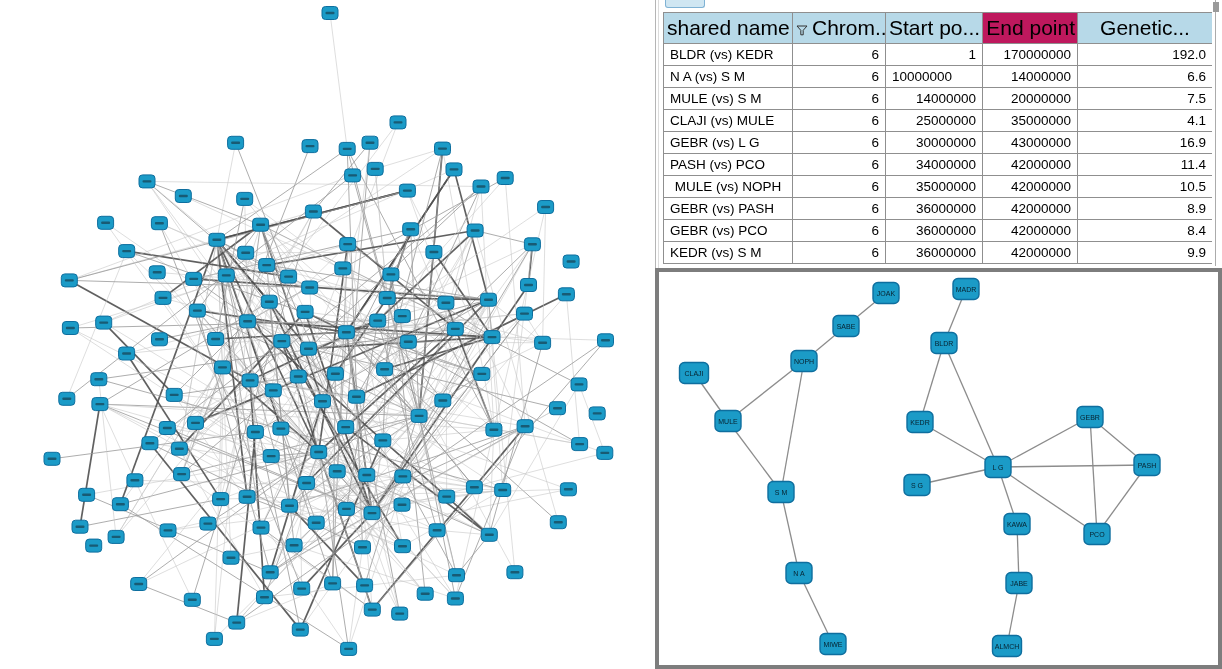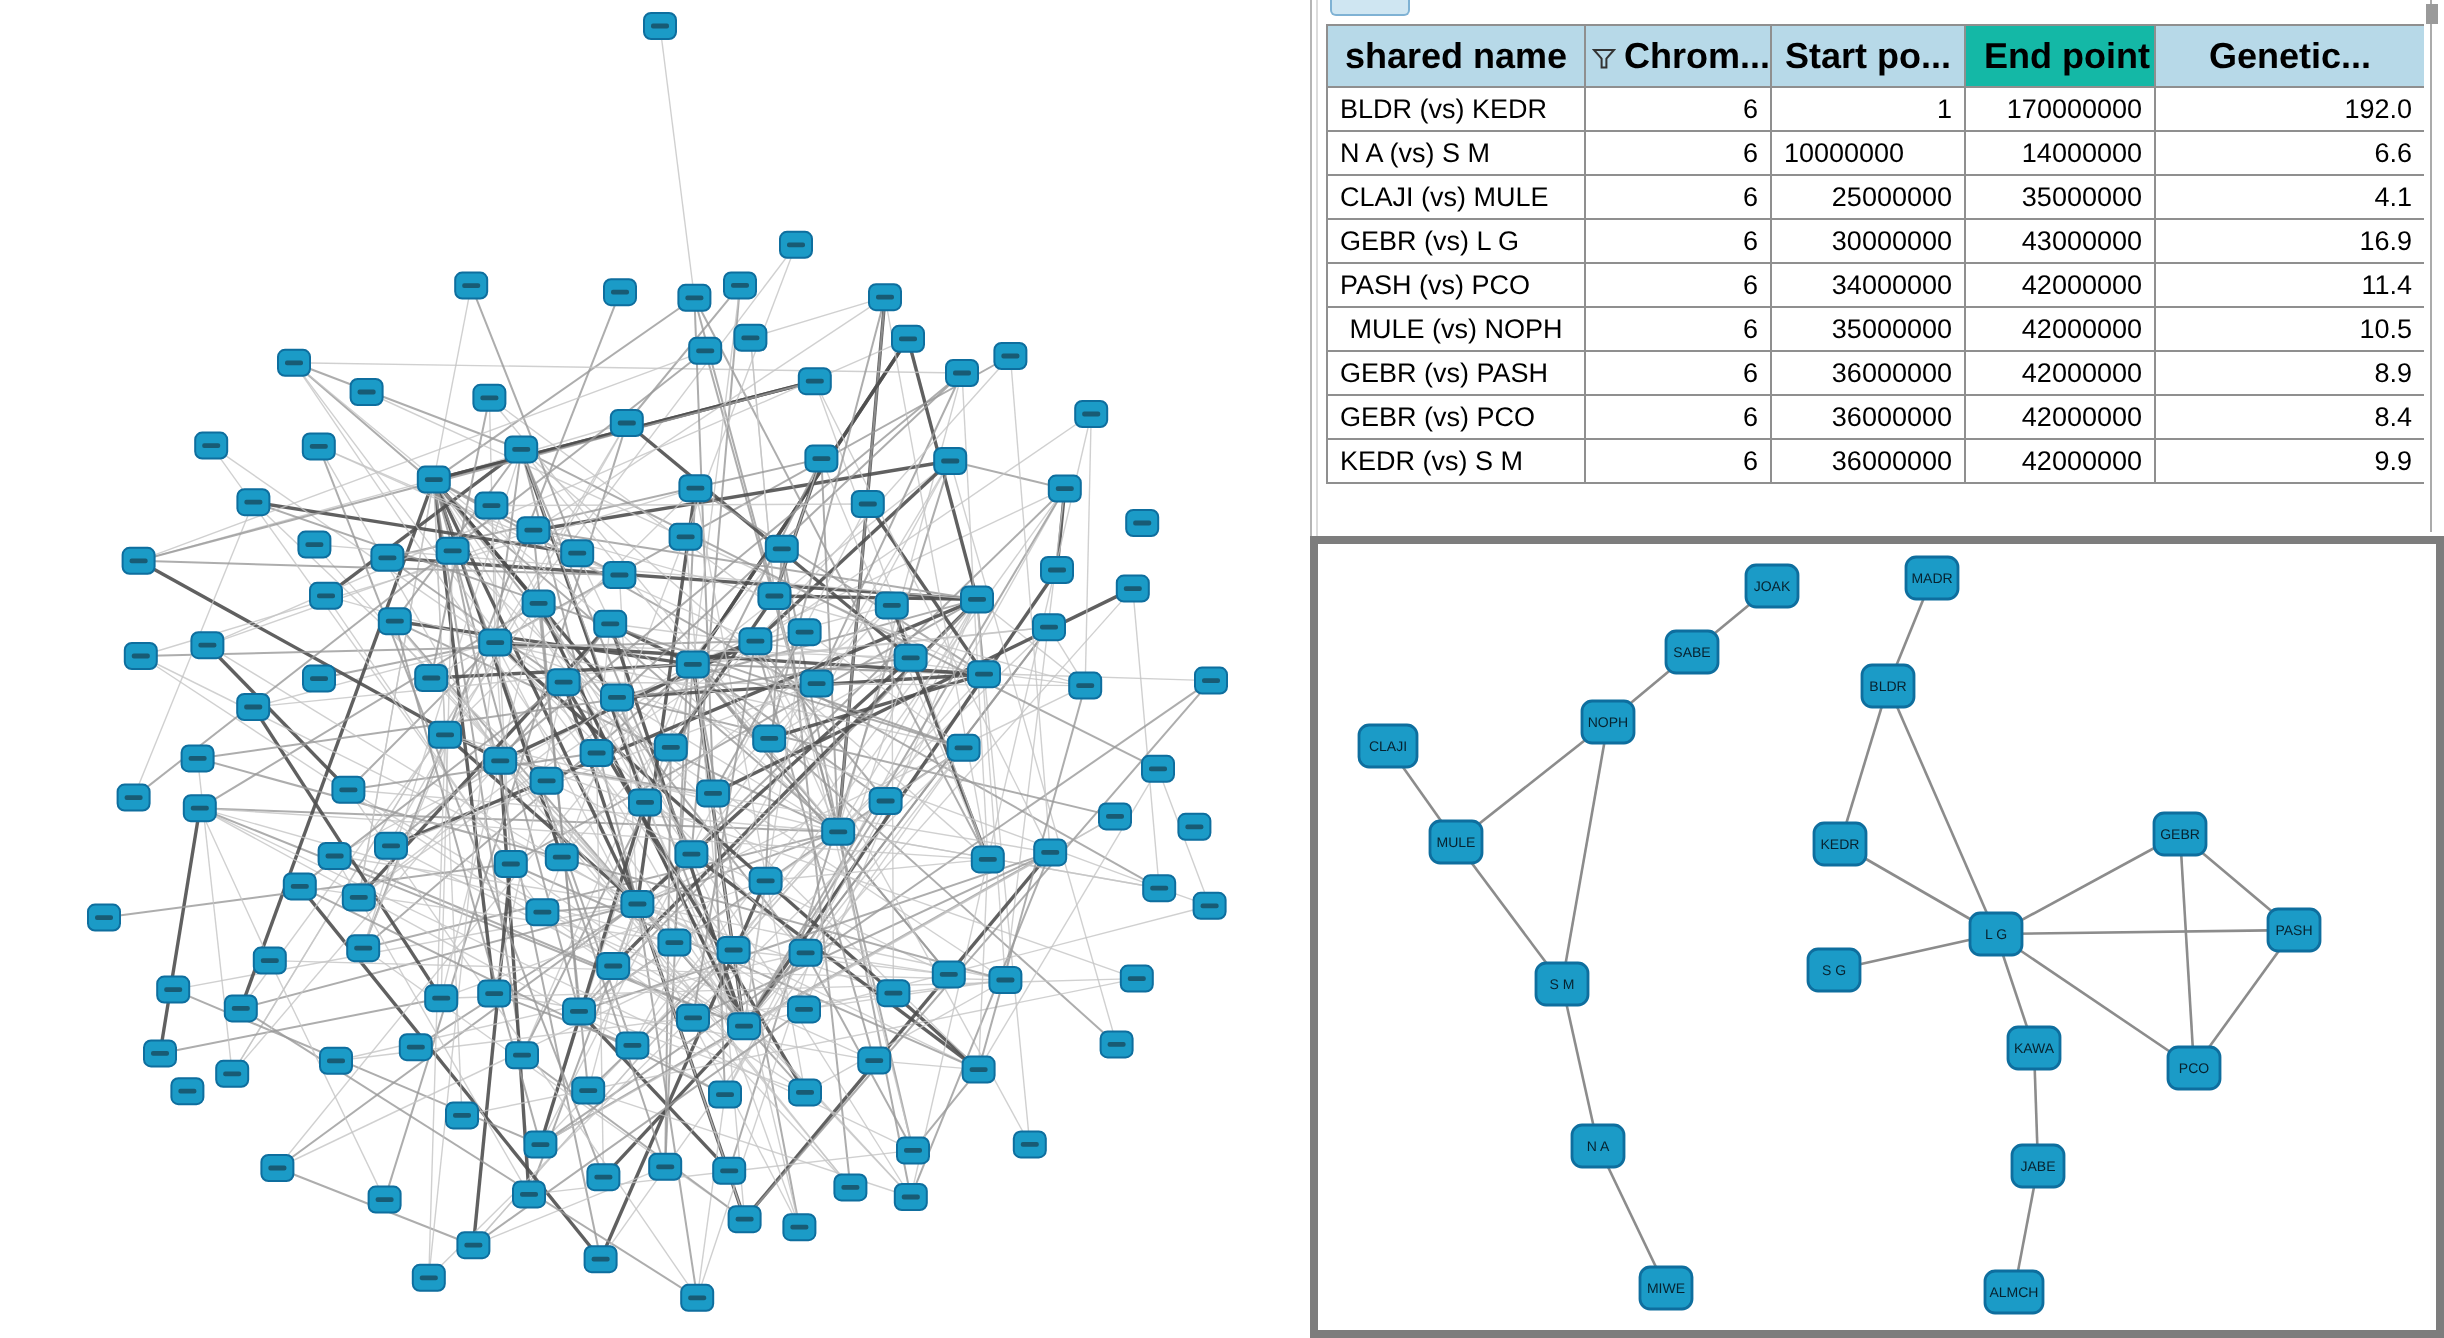--- a/index.html
+++ b/index.html
@@ -11,21 +11,21 @@
   .overview-svg{position:absolute;left:0;top:0;}
   .window-edge{position:absolute;top:0;height:669px;width:1px;}
   .edge-b{left:658px;background:#dcdcdc;}
   .edge-c{left:653px;background:#b5b5b5;}
   .table-top-strip{position:absolute;left:663px;top:0;width:549px;height:12px;background:#ffffff;}
   .tab-fragment{position:absolute;left:2px;top:0;width:38px;height:7px;background:#cfe6f2;
     border:1px solid #7fb2d4;border-top:none;border-radius:0 0 3px 3px;}
   .table-panel{position:absolute;left:663px;top:12px;}
   table.edge-table{border-collapse:collapse;table-layout:fixed;width:549px;background:#fff;}
   table.edge-table th{
-    height:30px;border:1px solid #8f8f8f;font-size:18px;font-weight:700;color:#000;
+    height:30px;border:1px solid #8f8f8f;font-size:21px;font-weight:400;color:#000;
     text-align:center;padding:0 3px;overflow:hidden;white-space:nowrap;margin-left:24px;
   }
   table.edge-table td{
     height:21px;border:1px solid #8f8f8f;font-size:13.5px;color:#000;
     padding:0 6px;overflow:hidden;white-space:nowrap;background:#fff;
   }
   .filter-icon{display:inline-block;vertical-align:-1px;margin-right:4px;}
   .scroll-strip{position:absolute;left:1212px;top:0;width:10px;height:266px;background:#fff;}
   .scroll-line{position:absolute;left:3px;top:0;width:1px;height:266px;background:#ababab;}
   .scroll-thumb{position:absolute;left:1px;top:2px;width:6px;height:10px;background:#9a9a9a;}
@@ -1062,38 +1062,45 @@
         <col style="width: 95px;">
         <col style="width: 135px;">
       </colgroup>
     <thead>
         <tr id="table-head-row">
           <th style="background: rgb(183, 217, 232);"><span>shared name</span></th>
           <th style="background: rgb(183, 217, 232);"><span class="filter-icon"><svg width="12" height="11" viewBox="0 0 12 11">
                 <path d="M1 1 H11 L7.2 5.3 V9.8 H4.8 V5.3 Z" fill="none" stroke="#333" stroke-width="1"></path>
               </svg></span><span>Chrom...</span></th>
           <th style="background: rgb(183, 217, 232);"><span>Start po...</span></th>
-          <th style="background: #14b8a6; text-align: right; padding-right: 2px;"><span>End point</span></th>
+          <th style="background: #be185d; text-align: right; padding-right: 2px;"><span>End point</span></th>
           <th style="background: rgb(183, 217, 232);"><span>Genetic...</span></th>
         </tr>
       </thead>
     <tbody id="table-body">
         <tr>
           <td style="text-align: left;">BLDR (vs) KEDR</td>
           <td style="text-align: right;">6</td>
           <td style="text-align: right;">1</td>
           <td style="text-align: right;">170000000</td>
           <td style="text-align: right;">192.0</td>
         </tr>
         <tr>
           <td style="text-align: left;">N A (vs) S M</td>
           <td style="text-align: right;">6</td>
           <td style="">10000000</td>
           <td style="text-align: right;">14000000</td>
           <td style="text-align: right;">6.6</td>
+        </tr>
+        <tr>
+          <td style="text-align: left;">MULE (vs) S M</td>
+          <td style="text-align: right;">6</td>
+          <td style="text-align: right;">14000000</td>
+          <td style="text-align: right;">20000000</td>
+          <td style="text-align: right;">7.5</td>
         </tr>
         <tr>
           <td style="text-align: left; margin-top: 12px;">CLAJI (vs) MULE</td>
           <td style="text-align: right;">6</td>
           <td style="text-align: right;">25000000</td>
           <td style="text-align: right;">35000000</td>
           <td style="text-align: right;">4.1</td>
         </tr>
         <tr>
           <td style="text-align: left;">GEBR (vs) L G</td>

